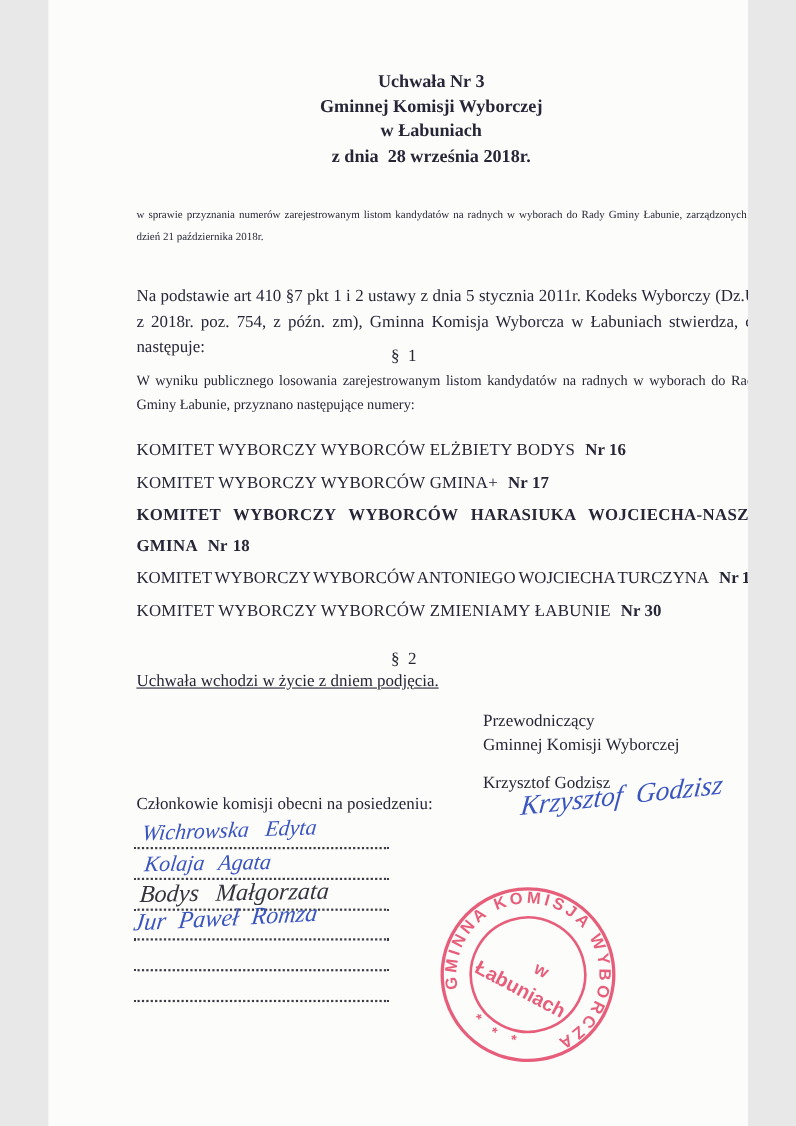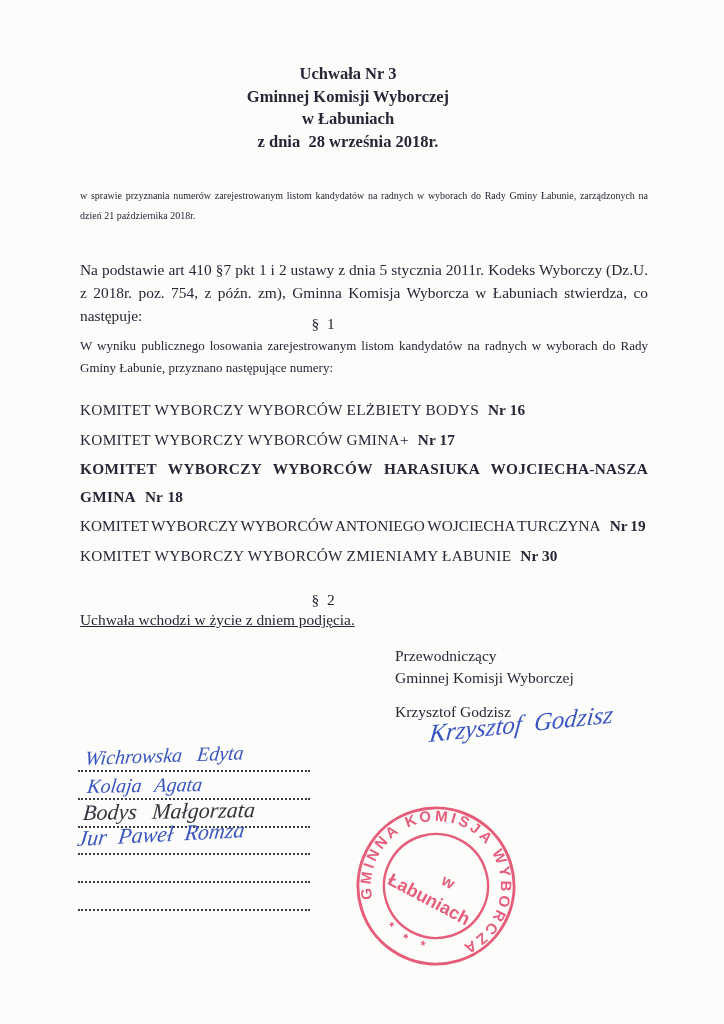--- a/index.html
+++ b/index.html
@@ -1,18 +1,18 @@
 <!DOCTYPE html>
 <html lang="pl"><head>
 <meta charset="utf-8">
 <style>
   html,body{margin:0;padding:0;background:#e8e8e8;}
   .page{
     position:relative;
-    width:724px;height:1024px;
+    width:636px;height:1024px;
     margin:0 auto;
     background:#fcfcfa;
     overflow:hidden;
     font-family:"Liberation Serif", serif;
     color:#262637;
   }
   .abs{position:absolute;}
   
   .title-block{top:63px;left:0;width:724px;text-align:center;transform:translateX(-14px);}
   .title-line{font-weight:bold;font-size:16.5px;line-height:22.5px;white-space:pre;}
@@ -84,20 +84,21 @@
   <div class="abs smark mark-2">§  2</div>
   <p class="abs para p-s2">Uchwała wchodzi w życie z dniem podjęcia.</p>
 
   <div class="abs right-block">
     <div>Przewodniczący</div>
     <div>Gminnej Komisji Wyborczej</div>
     <div class="rb-name">Krzysztof Godzisz</div>
   </div>
   <div class="abs hand ink-blue sig-godzisz">Krzysztof Godzisz</div>
 
+  <p class="abs members-label" style="margin:0">Członkowie komisji obecni na posiedzeniu:</p>
 
   <div class="abs dotline" style="top:770px"></div>
   <div class="abs dotline" style="top:798px"></div>
   <div class="abs dotline" style="top:826px"></div>
   <div class="abs dotline" style="top:853px"></div>
   <div class="abs dotline" style="top:881px"></div>
   <div class="abs dotline" style="top:909px"></div>
 
   <div class="abs hand ink-blue hs1">Wichrowska Edyta</div>
   <div class="abs hand ink-blue hs2">Kolaja Agata</div>

